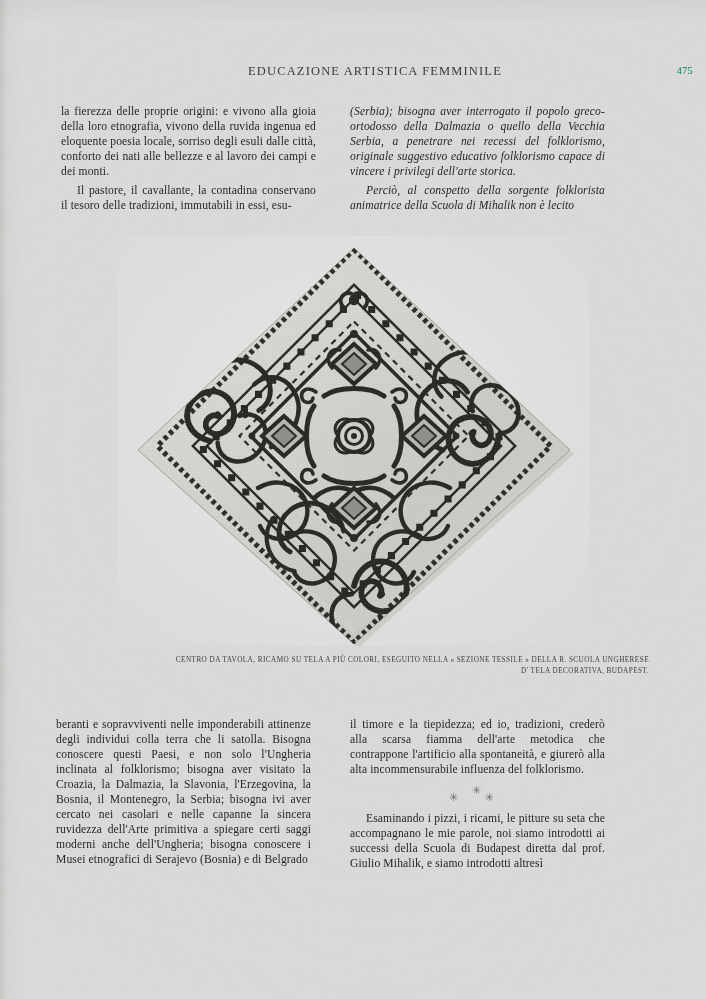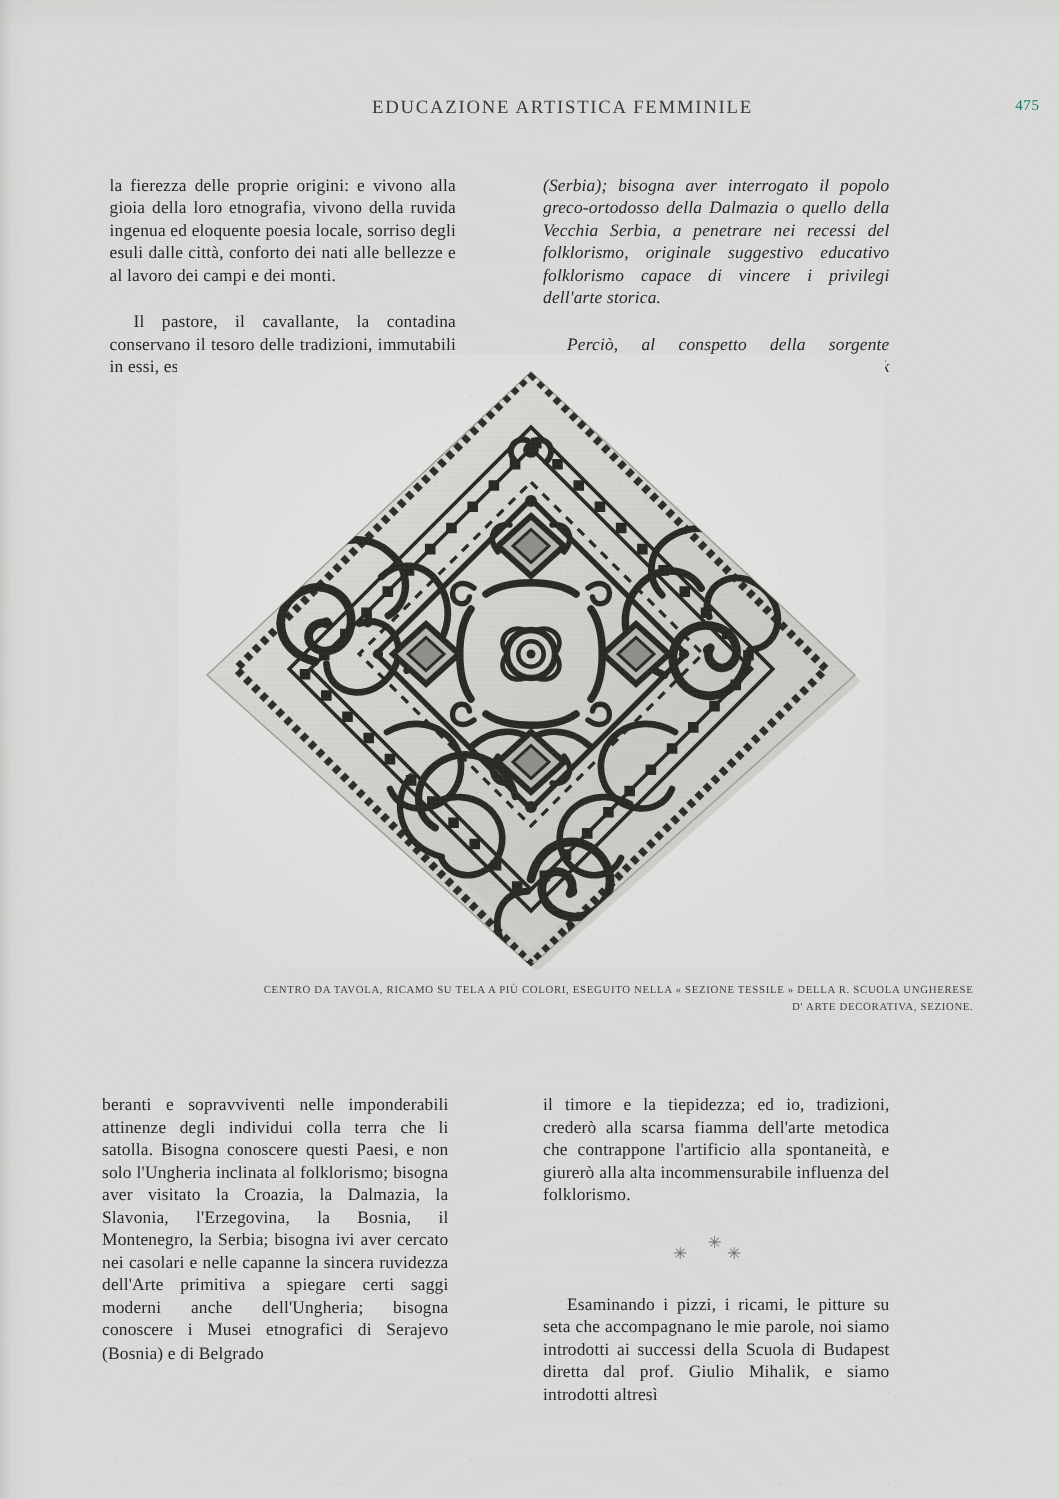--- a/index.html
+++ b/index.html
@@ -76,21 +76,21 @@
   .col {
     position: absolute;
     width: 263px;
     font-size: 11.6px;
     line-height: 15.05px;
     text-align: justify;
     text-justify: inter-word;
     color: #262626;
     letter-spacing: 0.12px;
   }
-  .col p { margin: 16px; }
+  .col p { margin: 4px; }
   .col p.indent { text-indent: 16px; }
 
   #col-top-left   { left: 57px;  top: 100px; }
   #col-top-right  { left: 346px; top: 100px; font-style: italic; }
   #col-bot-left   { left: 52px;  top: 713px; }
   #col-bot-right  { left: 346px; top: 713px; }
 
   .asterism {
     margin: 0;
     padding: 6px 0 5px 0;
@@ -400,21 +400,21 @@
         <g clip-path="url(#clipDiamond)" opacity="0.18">
           <rect x="0" y="0" width="472" height="410" fill="url(#weave)"></rect>
         </g>
       </svg>
     </div>
     <div class="photo-noise"></div>
   </figure>
 
   <figcaption class="caption">
     <span class="ln">CENTRO DA TAVOLA, RICAMO SU TELA A PIÙ COLORI, ESEGUITO  NELLA « SEZIONE TESSILE » DELLA R. SCUOLA UNGHERESE</span>
-    <span class="ln">D' ARTE DECORATIVA, SEZIONE.</span>
+    <span class="ln">D' TELA DECORATIVA, BUDAPEST.</span>
   </figcaption>
 
   <div class="col" id="col-bot-left">
     <p>beranti e sopravviventi nelle imponderabili attinenze degli individui colla terra che li satolla. Bisogna conoscere questi Paesi, e non solo l'Ungheria inclinata al folklorismo; bisogna aver visitato la Croazia, la Dalmazia, la Slavonia, l'Erzegovina, la Bosnia, il Montenegro, la Serbia; bisogna ivi aver cercato nei casolari e nelle capanne la sincera ruvidezza dell'Arte primitiva a spiegare certi saggi moderni anche dell'Ungheria; bisogna conoscere i Musei etnografici di Serajevo (Bosnia) e di Belgrado</p>
   </div>
 
   <div class="col" id="col-bot-right">
     <p>il timore e la tiepidezza; ed io, tradizioni, crederò alla scarsa fiamma dell'arte metodica che contrappone l'artificio alla spontaneità, e giurerò alla alta incommensurabile influenza del folklorismo.</p>
     <div class="asterism">
       <span class="top-star">✳</span>

